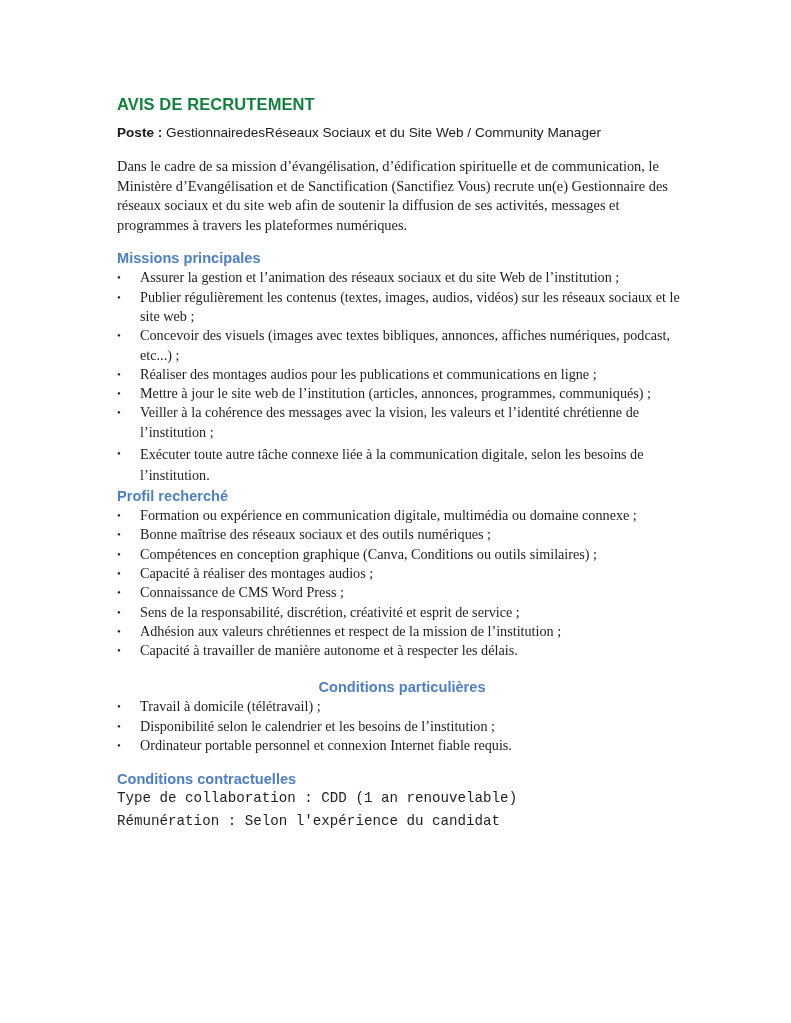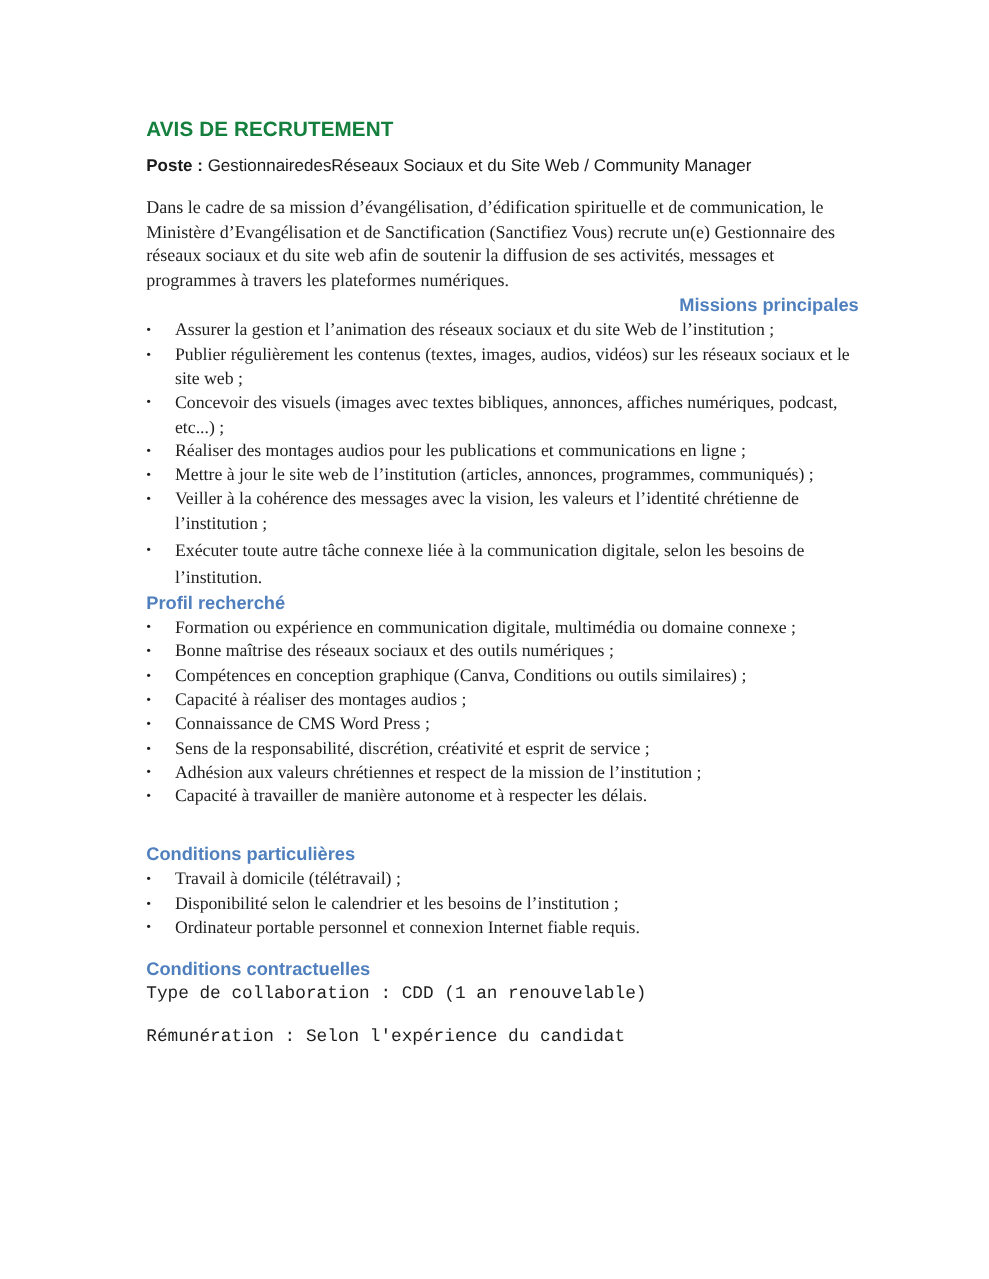--- a/index.html
+++ b/index.html
@@ -47,23 +47,23 @@
       color: #1e1e1e;
     }
     .section-heading {
       font-family: "Liberation Sans", sans-serif;
       font-weight: bold;
       font-size: 14.6px;
       color: #4f7fbd;
       margin: 0;
       line-height: 20px;
     }
-    .h-missions { margin-top: 0; text-align: right; }
+    .h-missions { margin-top: 13px; }
     .h-profil { }
-    .h-conditions { margin-top: 27px; }
+    .h-conditions { margin-top: 17px; text-align: center; }
     .h-contract { margin-top: 14px; }
     ul.bullets {
       list-style: none;
       margin: 0;
       padding: 0;
       font-family: "Liberation Serif", serif;
       font-size: 14.2px;
       line-height: 19.3px;
       color: #1e1e1e;
     }
@@ -83,21 +83,21 @@
       line-height: 21px;
     }
     .contract-line {
       font-family: Liberation Mono, monospace;
       font-size: 14.2px;
       line-height: 19px;
       color: #1e1e1e;
       margin: 0;
     }
     .contract-line + .contract-line {
-      margin-top: 16px;
+      margin-top: 4px;
     }
   </style>
 </head>
 <body>
 
 <div class="page">
   <h1 class="title">AVIS DE RECRUTEMENT</h1>
 
   <div class="poste">
     <span class="poste-label">Poste :</span><span> GestionnairedesRéseaux Sociaux et du Site Web / Community Manager</span>

